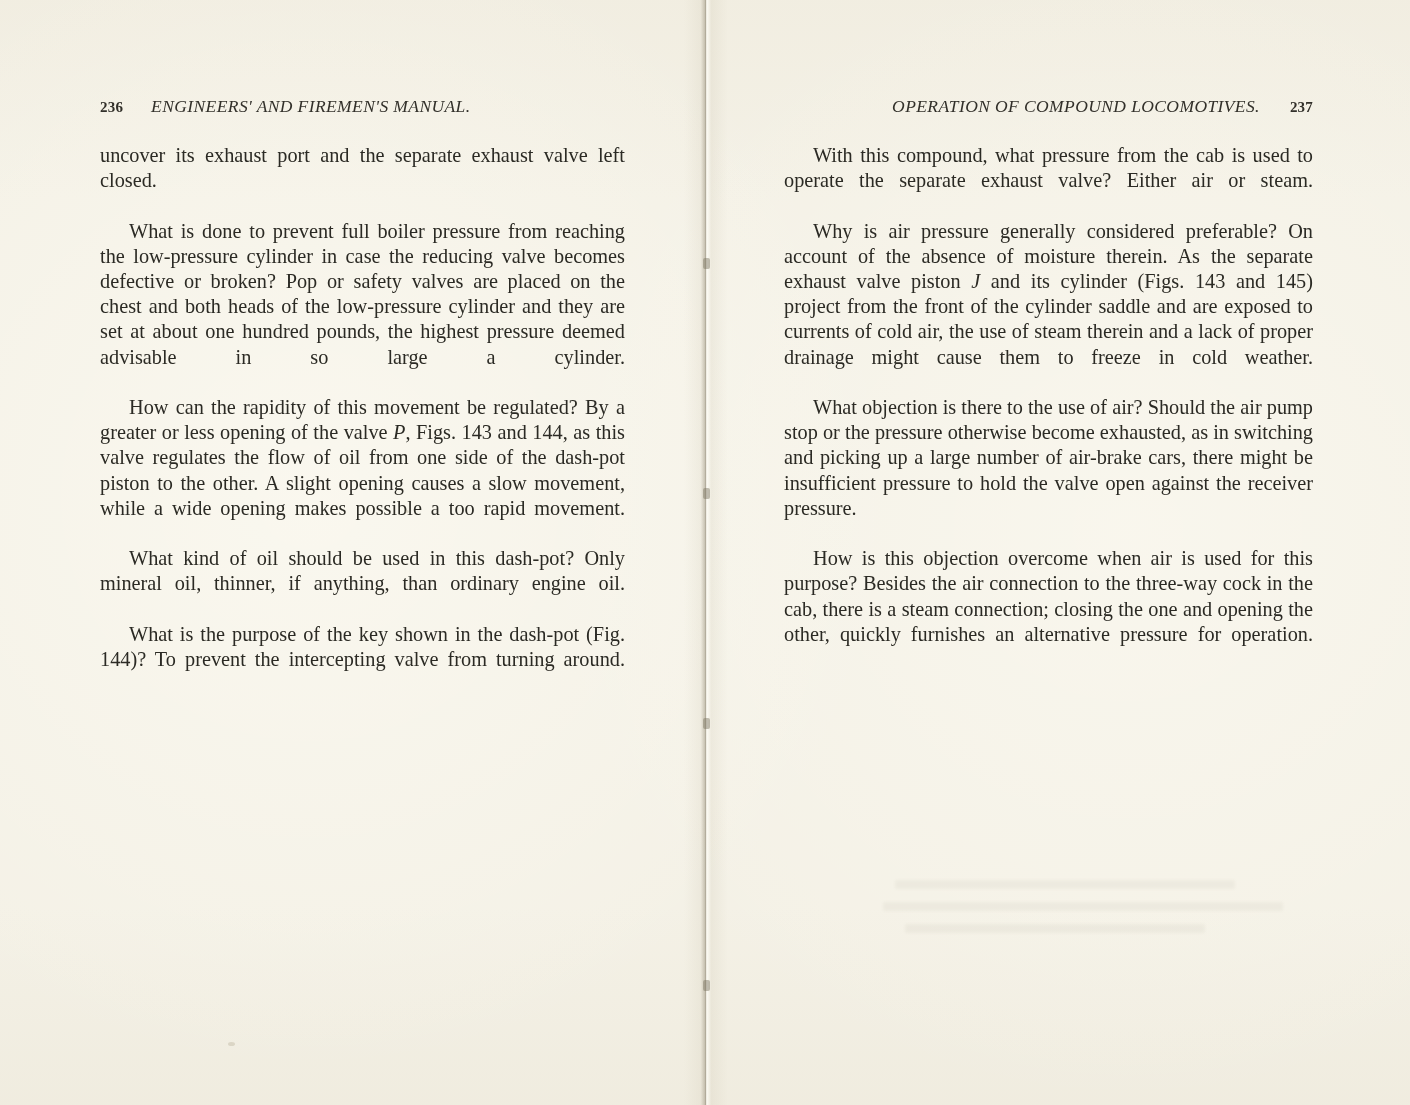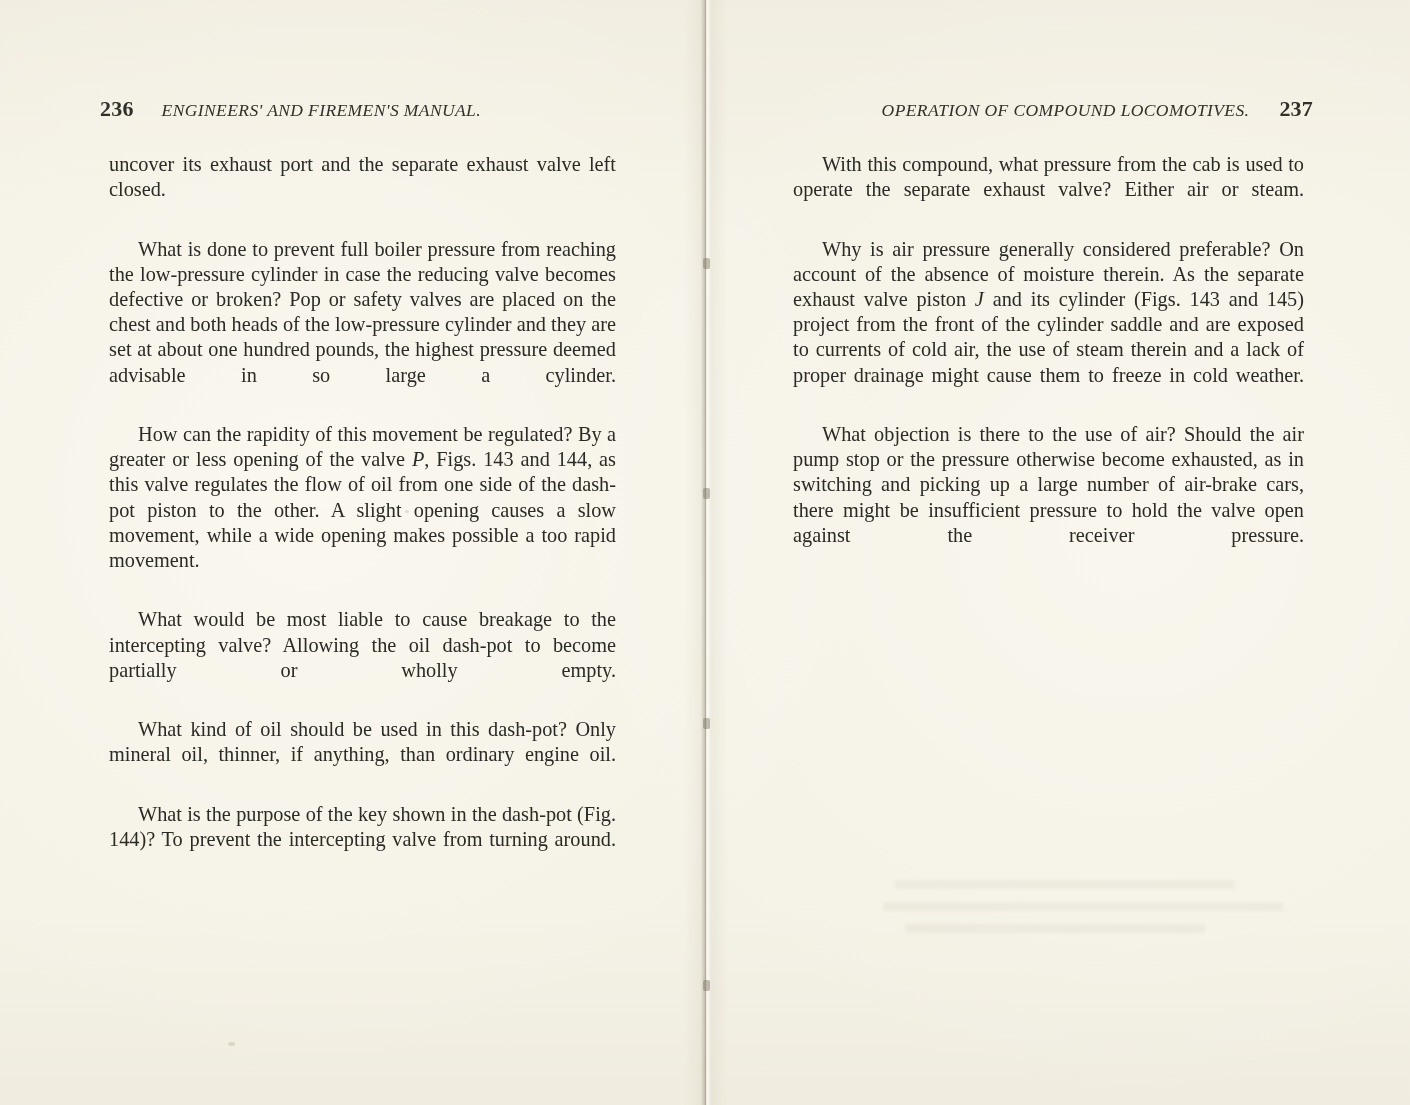--- a/index.html
+++ b/index.html
@@ -73,21 +73,21 @@
     height: 24px;
     font-style: italic;
     font-size: 17.5px;
     letter-spacing: 0.4px;
     white-space: nowrap;
     color: #32302a;
   }
   .runhead .folio {
     font-style: normal;
     font-weight: 700;
-    font-size: 22px;
+    font-size: 15px;
     letter-spacing: 0.2px;
   }
 
   .runhead-left  { left: 100px; }
   .runhead-left .folio { margin-right: 28px; }
 
   .runhead-right { right: 97px; text-align: right; }
   .runhead-right .folio { margin-left: 30px; }
 
   
@@ -96,21 +96,21 @@
     top: 143px;
     font-size: 20.3px;
     line-height: 25.2px;
     text-align: justify;
     text-justify: inter-word;
   }
   .col-left  { left: 100px; width: 525px; }
   .col-right { left: 784px; width: 529px; }
 
   .column p {
-    margin: 9px;
+    margin: 0;
     text-indent: 29px;
   }
   .column p.no-indent { text-indent: 0; }
 
   
   .column p::after {
     content: "";
     display: inline-block;
     width: 100%;
   }
@@ -143,39 +143,39 @@
   <div class="leaf leaf-left">
 
     <div class="runhead runhead-left">
       <span class="folio">236</span><span>ENGINEERS' AND FIREMEN'S MANUAL.</span>
     </div>
 
     <div class="column col-left">
       <p class="no-indent">uncover its exhaust port and the separate exhaust valve left closed.</p>
       <p>What is done to prevent full boiler pressure from reaching the low-pressure cylinder in case the reducing valve becomes defective or broken? Pop or safety valves are placed on the chest and both heads of the low-pressure cylinder and they are set at about one hundred pounds, the highest pressure deemed advisable in so large a cylinder.</p>
       <p><span>How can the rapidity of this movement be regulated? By a greater or less opening of the valve </span><span class="ital">P</span><span>, Figs. 143 and 144, as this valve regulates the flow of oil from one side of the dash-pot piston to the other. A slight opening causes a slow movement, while a wide opening makes possible a too rapid movement.</span></p>
-      <p>What would be most liable to cause breakage to the intercepting valve? Allowing the oil dash-pot to become partially or wholly empty.</p>
       <p>What kind of oil should be used in this dash-pot? Only mineral oil, thinner, if anything, than ordinary engine oil.</p>
       <p>What is the purpose of the key shown in the dash-pot (Fig. 144)? To prevent the intercepting valve from turning around.</p>
     </div>
 
     <div class="speck" style="left:228px; top:1042px; width:7px; height:4px;"></div>
     <div class="speck" style="left:405px; top:510px; width:4px; height:3px;"></div>
   </div>
 
   <div class="leaf leaf-right">
 
     <div class="runhead runhead-right">
       <span>OPERATION OF COMPOUND LOCOMOTIVES.</span><span class="folio">237</span>
     </div>
 
     <div class="column col-right" style="left:79px;">
       <p>With this compound, what pressure from the cab is used to operate the separate exhaust valve? Either air or steam.</p>
       <p><span>Why is air pressure generally considered preferable? On account of the absence of moisture therein. As the separate exhaust valve piston </span><span class="ital">J</span><span> and its cylinder (Figs. 143 and 145) project from the front of the cylinder saddle and are exposed to currents of cold air, the use of steam therein and a lack of proper drainage might cause them to freeze in cold weather.</span></p>
       <p>What objection is there to the use of air? Should the air pump stop or the pressure otherwise become exhausted, as in switching and picking up a large number of air-brake cars, there might be insufficient pressure to hold the valve open against the receiver pressure.</p>
+      <p>How is this objection overcome when air is used for this purpose? Besides the air connection to the three-way cock in the cab, there is a steam connection; closing the one and opening the other, quickly furnishes an alternative pressure for operation.</p>
     </div>
 
     <div class="showthrough" style="left:190px; top:880px; width:340px; height:9px;"></div>
     <div class="showthrough" style="left:178px; top:902px; width:400px; height:9px;"></div>
     <div class="showthrough" style="left:200px; top:924px; width:300px; height:9px;"></div>
   </div>
 
   <div class="gutter">
     <div class="gutter-notch" style="top:258px;"></div>
     <div class="gutter-notch" style="top:488px;"></div>

